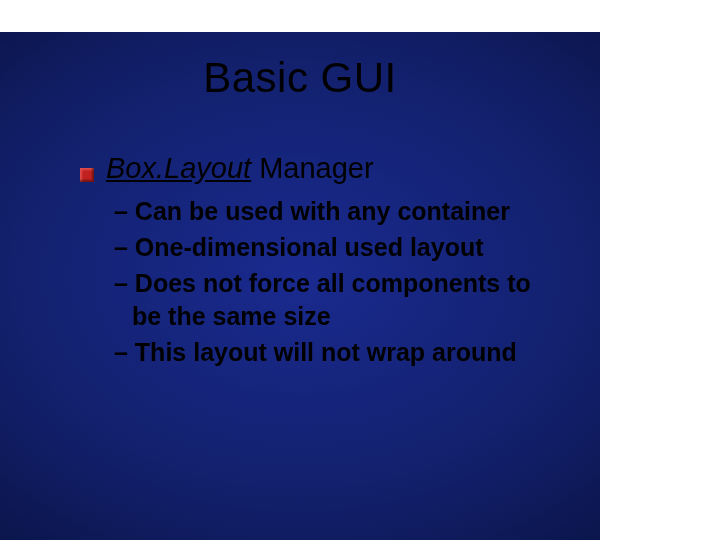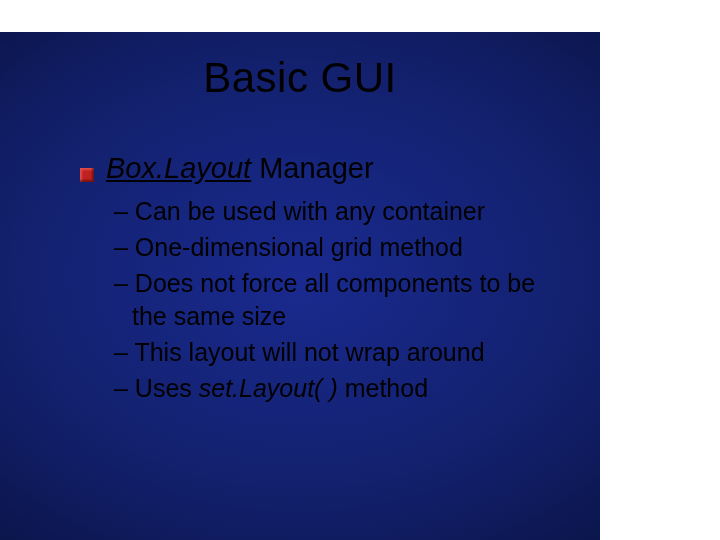--- a/index.html
+++ b/index.html
@@ -53,20 +53,21 @@
   .italic-underline {
     font-style: italic;
     text-decoration: underline;
   }
   .italic {
     font-style: italic;
   }
   .sub-list {
     margin-left: 34px;
     margin-top: 6px;
+    font-weight: bold;
   }
   .sub-item {
     font-size: 25px;
     color: #000;
     line-height: 1.35;
     text-indent: -18px;
     padding-left: 18px;
     margin-bottom: 2px;
   }
 </style>
@@ -80,22 +81,19 @@
 
     <div class="bullet-main">
       <span class="bullet-icon"></span>
       <span>
         <span class="italic-underline">Box.Layout</span><span> Manager</span>
       </span>
     </div>
 
     <div class="sub-list">
       <div class="sub-item">– Can be used with any container</div>
-      <div class="sub-item">– One-dimensional grid method</div>
+      <div class="sub-item">– One-dimensional used layout</div>
       <div class="sub-item">– Does not force all components to be the same size</div>
       <div class="sub-item">– This layout will not wrap around</div>
-      <div class="sub-item">
-        <span>– Uses </span><span class="italic">set.Layout( )</span><span> method</span>
-      </div>
     </div>
 
   </div>
 </div>
 
 </body></html>

